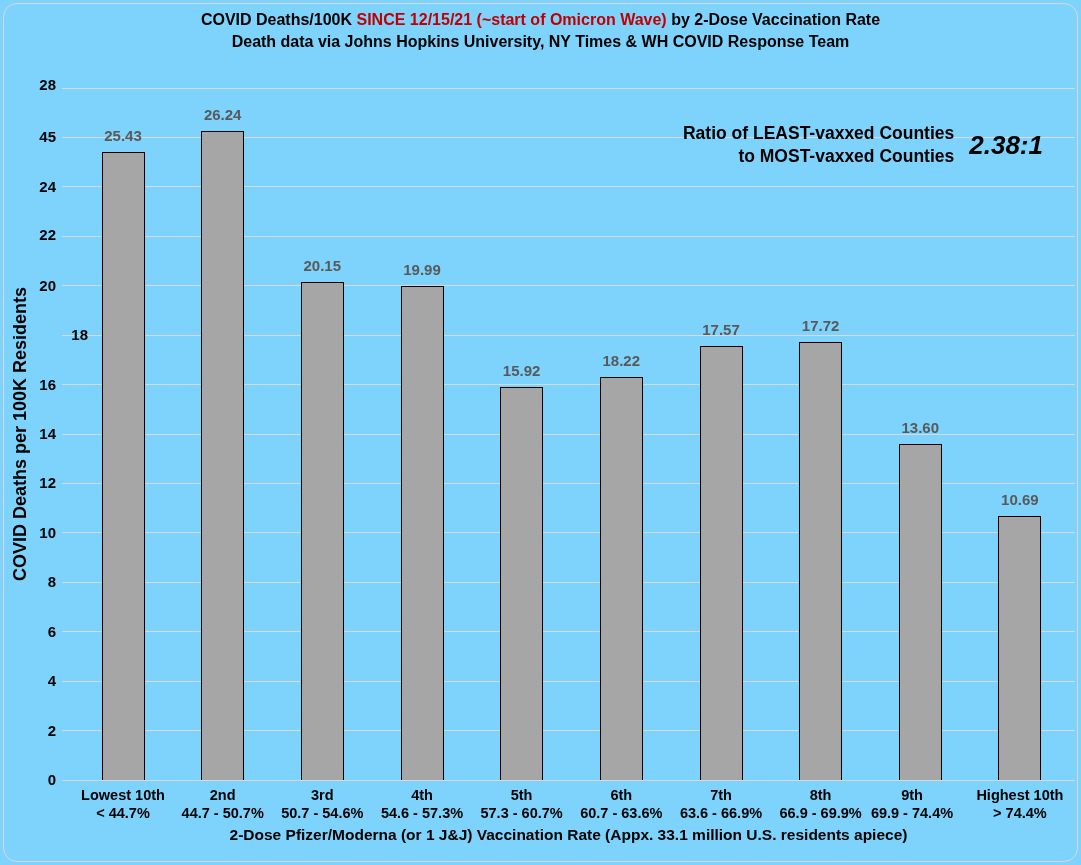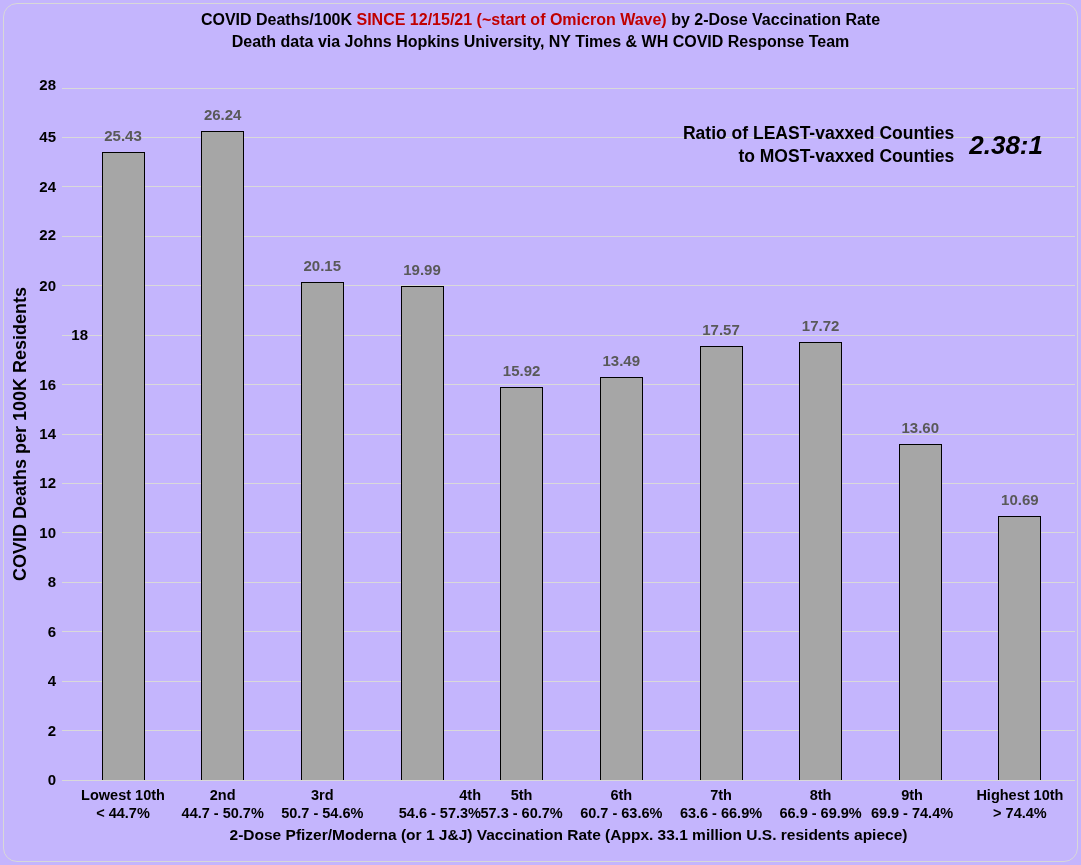--- a/index.html
+++ b/index.html
@@ -1,21 +1,21 @@
 <!DOCTYPE html>
 <html style="--bar-fill: #A6A6A6; --bar-border: #000000; --grid: #D9D9D9; --vlabel: #595959; --red: #C00000; --text: #000000;"><head>
 <meta charset="utf-8">
 <style>
   :root{
     --bar-fill:#A6A6A6; --bar-border:#000000; --grid:#D9D9D9;
     --vlabel:#595959; --red:#C00000; --text:#000000;
   }
   html,body{margin:0;padding:0;background:#ffffff;}
   body{font-family:"Liberation Sans", sans-serif; font-weight:700; color:var(--text);}
-  #canvas{position:relative;width:1081px;height:865px;background:#c4b5fd;overflow:hidden;}
+  #canvas{position:relative;width:1081px;height:865px;background:#7dd3fc;overflow:hidden;}
   .frame{position:absolute;inset:3px;border:1px solid #d8d8d8;border-radius:14px;pointer-events:none;z-index:9;}
   .titles{position:absolute;left:0;top:9px;width:1081px;text-align:center;font-size:16px;line-height:21.5px;z-index:4;}
   .titles .red{color:var(--red);}
   .gridline{position:absolute;height:1px;background:var(--grid);z-index:1;}
   .ytick{position:absolute;left:0;width:56px;text-align:right;font-size:15px;line-height:18px;z-index:2;}
   .bar{position:absolute;background:var(--bar-fill);border:1.5px solid var(--bar-border);border-bottom:none;box-sizing:border-box;z-index:2;}
   .vlabel{position:absolute;width:90px;text-align:center;font-size:15px;color:var(--vlabel);z-index:3;}
   .xtick{position:absolute;top:787px;width:118px;text-align:center;font-size:14.5px;line-height:17.5px;white-space:nowrap;z-index:2;}
   .ylabel{position:absolute;left:20px;top:434px;transform:translate(-50%,-50%) rotate(-90deg);white-space:nowrap;font-size:18px;z-index:2;}
   .xlabel{position:absolute;left:62px;top:826px;width:1013px;text-align:center;font-size:15.5px;z-index:2;}
@@ -88,32 +88,32 @@
         <div>44.7 - 50.7%</div>
       </div>
       <div class="bar" style="left: 300.8px; top: 282px; width: 43px; height: 498px;"></div>
       <div class="vlabel" style="left: 277.3px; top: 257px;">20.15</div>
       <div class="xtick" style="left: 263.3px;">
         <div>3rd</div>
         <div>50.7 - 54.6%</div>
       </div>
       <div class="bar" style="left: 400.5px; top: 286px; width: 43px; height: 494px;"></div>
       <div class="vlabel" style="left: 377px; top: 261px;">19.99</div>
-      <div class="xtick" style="left: 363px; text-align: right;">
+      <div class="xtick" style="left: 363px;">
         <div>4th</div>
         <div>54.6 - 57.3%</div>
       </div>
       <div class="bar" style="left: 500.1px; top: 387px; width: 43px; height: 393px;"></div>
       <div class="vlabel" style="left: 476.6px; top: 362px;">15.92</div>
       <div class="xtick" style="left: 462.6px;">
         <div>5th</div>
         <div>57.3 - 60.7%</div>
       </div>
       <div class="bar" style="left: 599.8px; top: 377px; width: 43px; height: 403px;"></div>
-      <div class="vlabel" style="left: 576.3px; top: 352px;">13.49</div>
+      <div class="vlabel" style="left: 576.3px; top: 352px;">18.22</div>
       <div class="xtick" style="left: 562.3px;">
         <div>6th</div>
         <div>60.7 - 63.6%</div>
       </div>
       <div class="bar" style="left: 699.5px; top: 346px; width: 43px; height: 434px;"></div>
       <div class="vlabel" style="left: 676px; top: 321px;">17.57</div>
       <div class="xtick" style="left: 662px;">
         <div>7th</div>
         <div>63.6 - 66.9%</div>
       </div>

